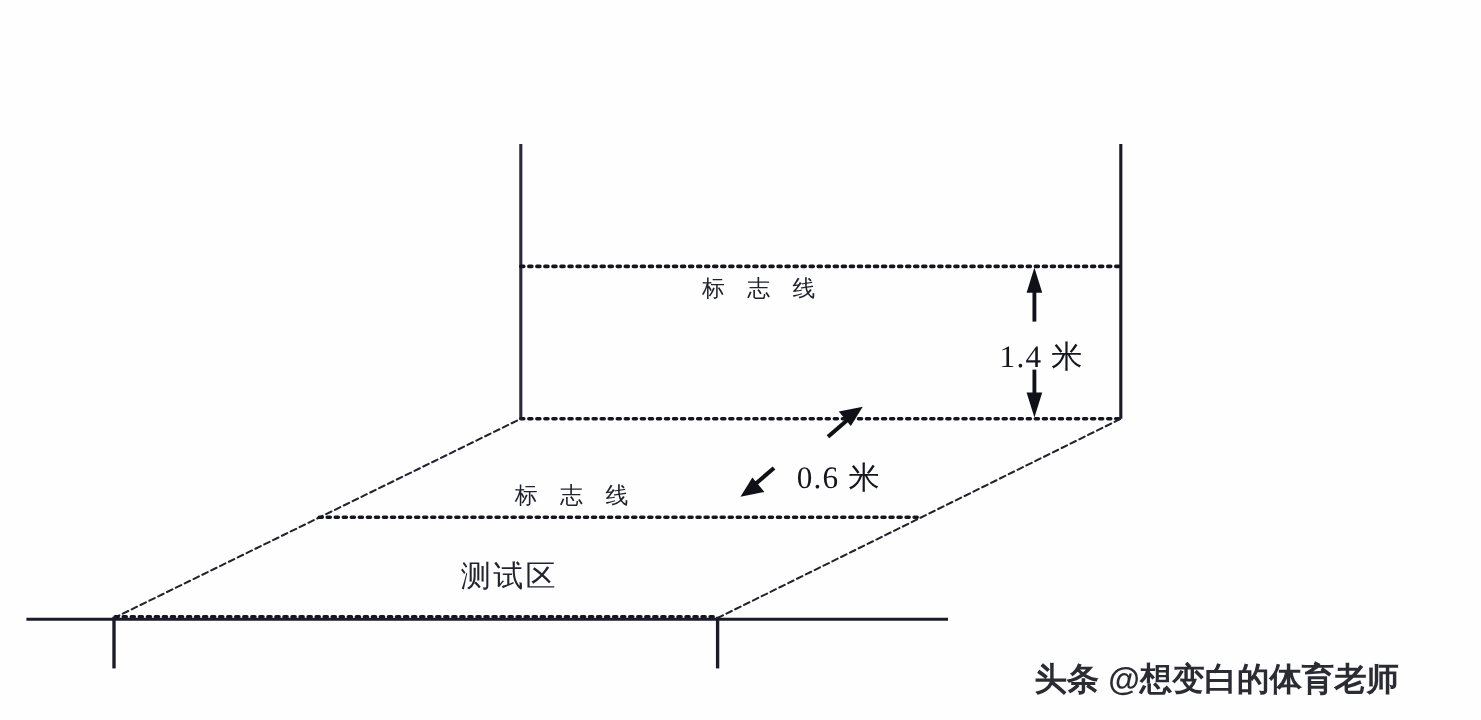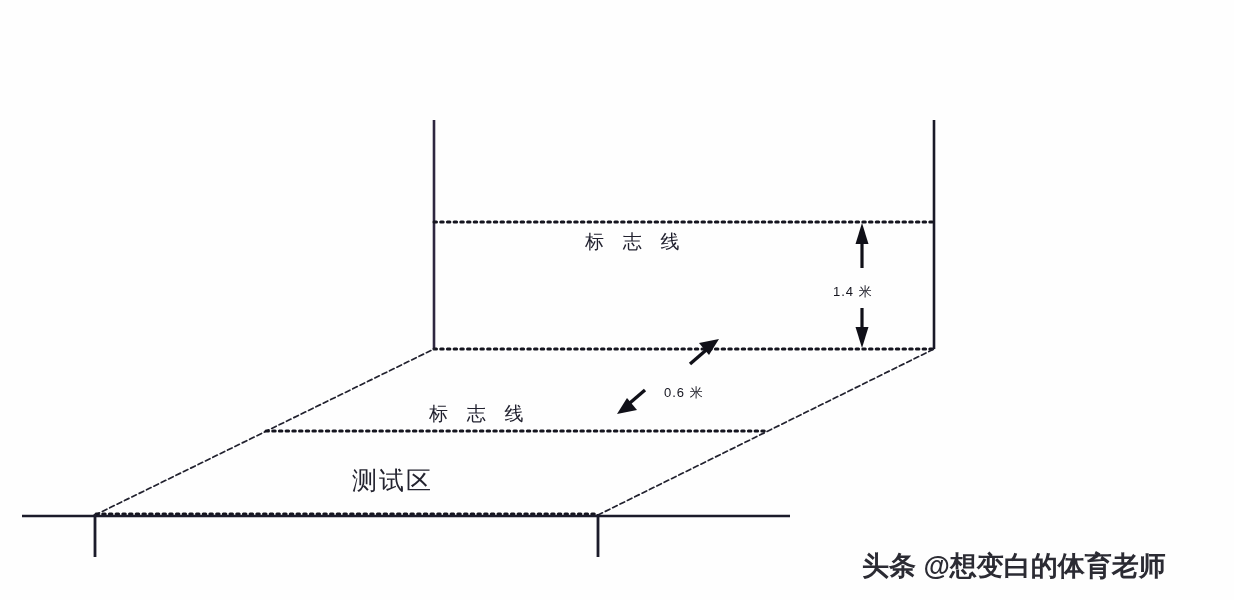--- a/index.html
+++ b/index.html
@@ -38,24 +38,25 @@
     letter-spacing: 7px;
     font-weight: 400;
     color: #20202e;
   }
   .label-zone {
     font-family: "Liberation Sans", "DejaVu Sans", sans-serif;
     font-size: 25px;
     letter-spacing: 2px;
     font-weight: 400;
     color: #23232f;
+    margin-left: 32px;
   }
   .label-dim {
-    font-family: Liberation Sans, sans-serif;
-    font-size: 13px;
+    font-family: Liberation Serif, serif;
+    font-size: 26px;
     letter-spacing: 1px;
     font-weight: 400;
     color: #15151f;
   }
   .watermark {
     position: absolute;
     white-space: nowrap;
     user-select: none;
     font-family: "Liberation Sans", "DejaVu Sans", sans-serif;
   }

